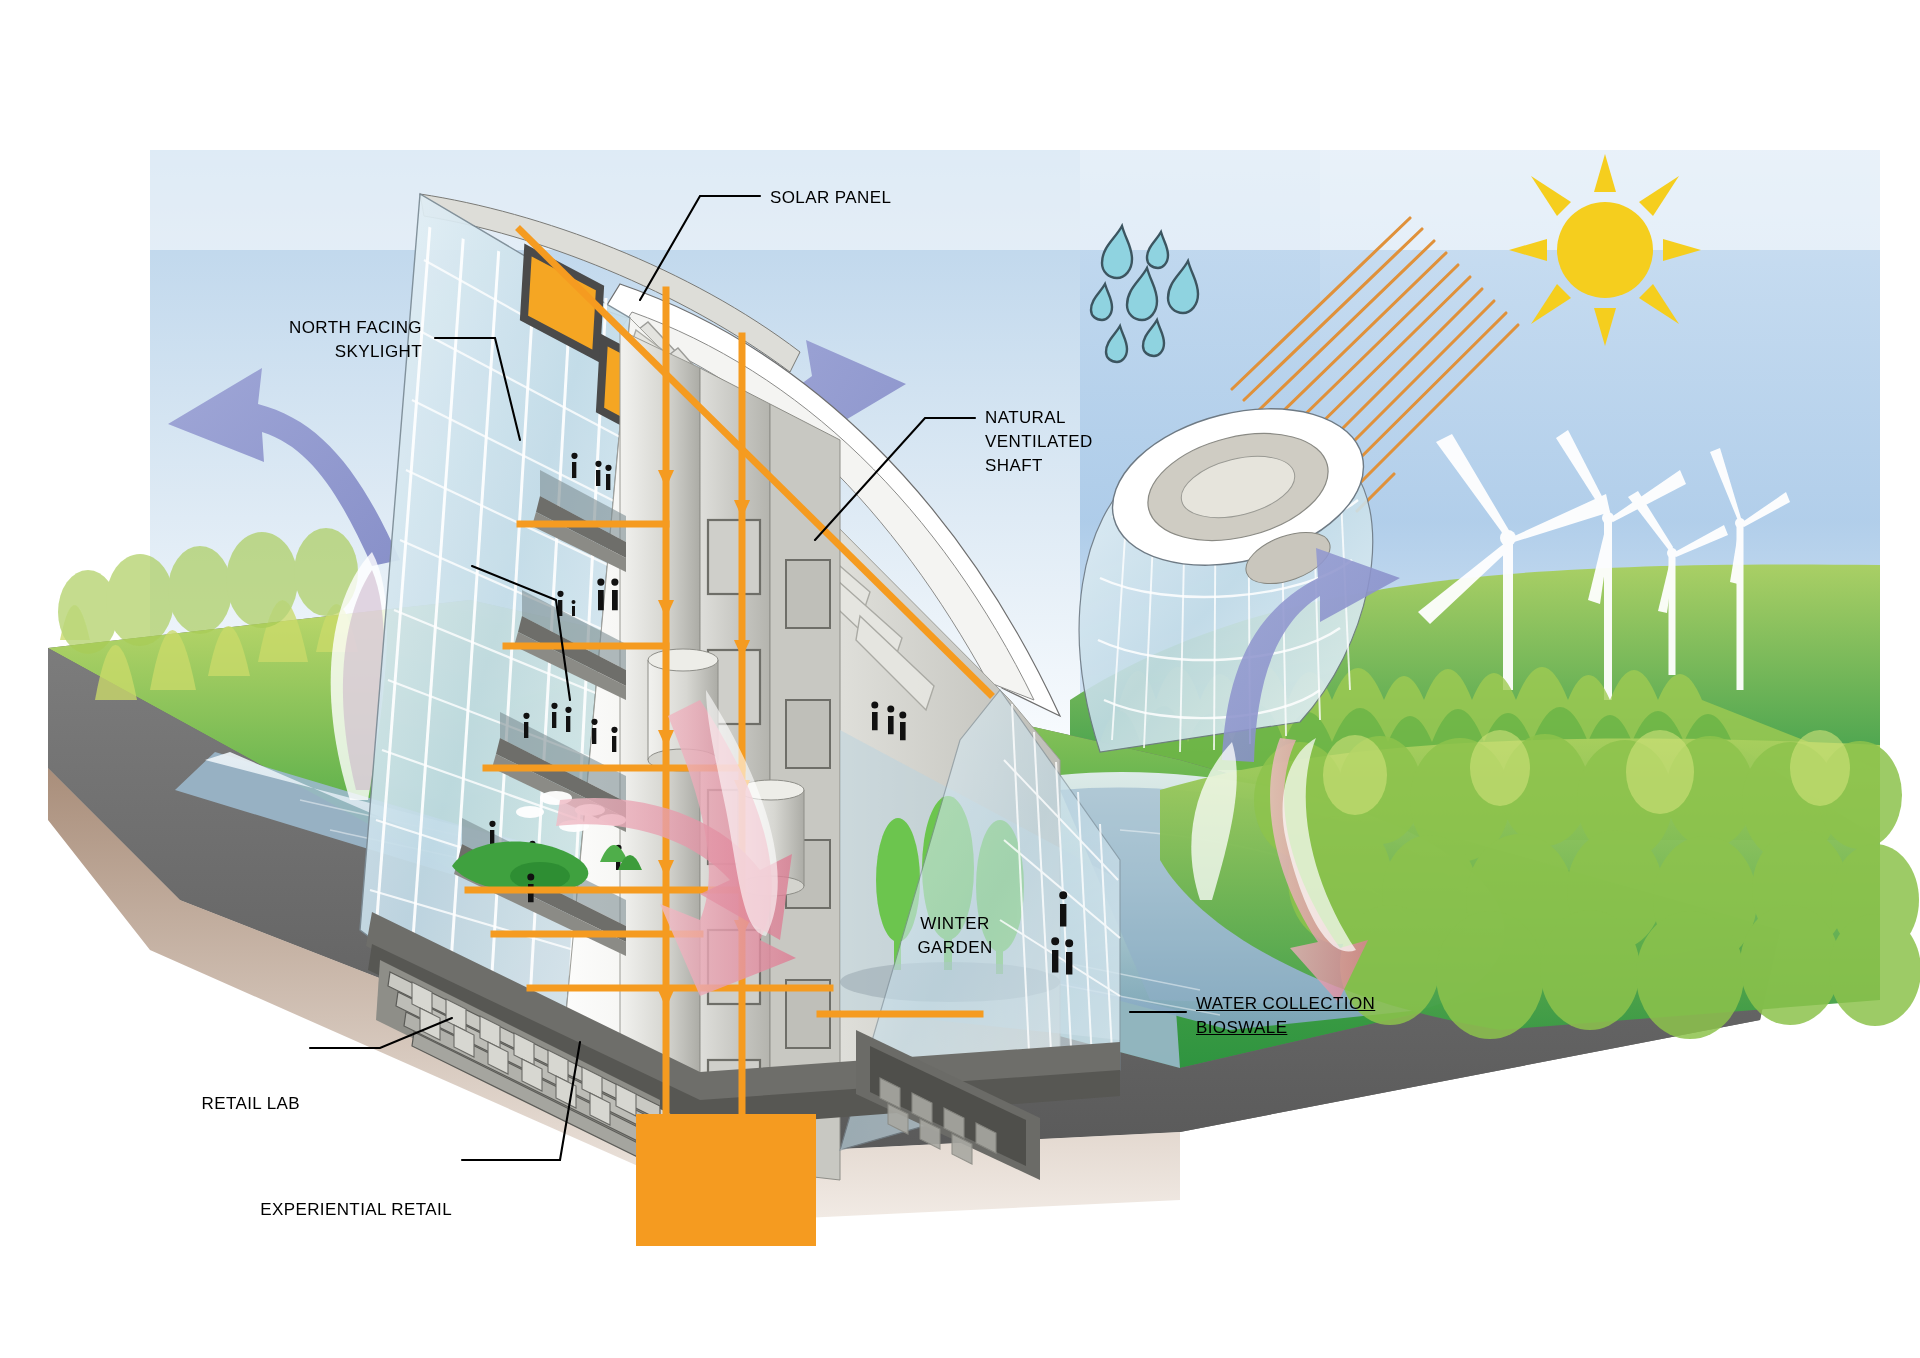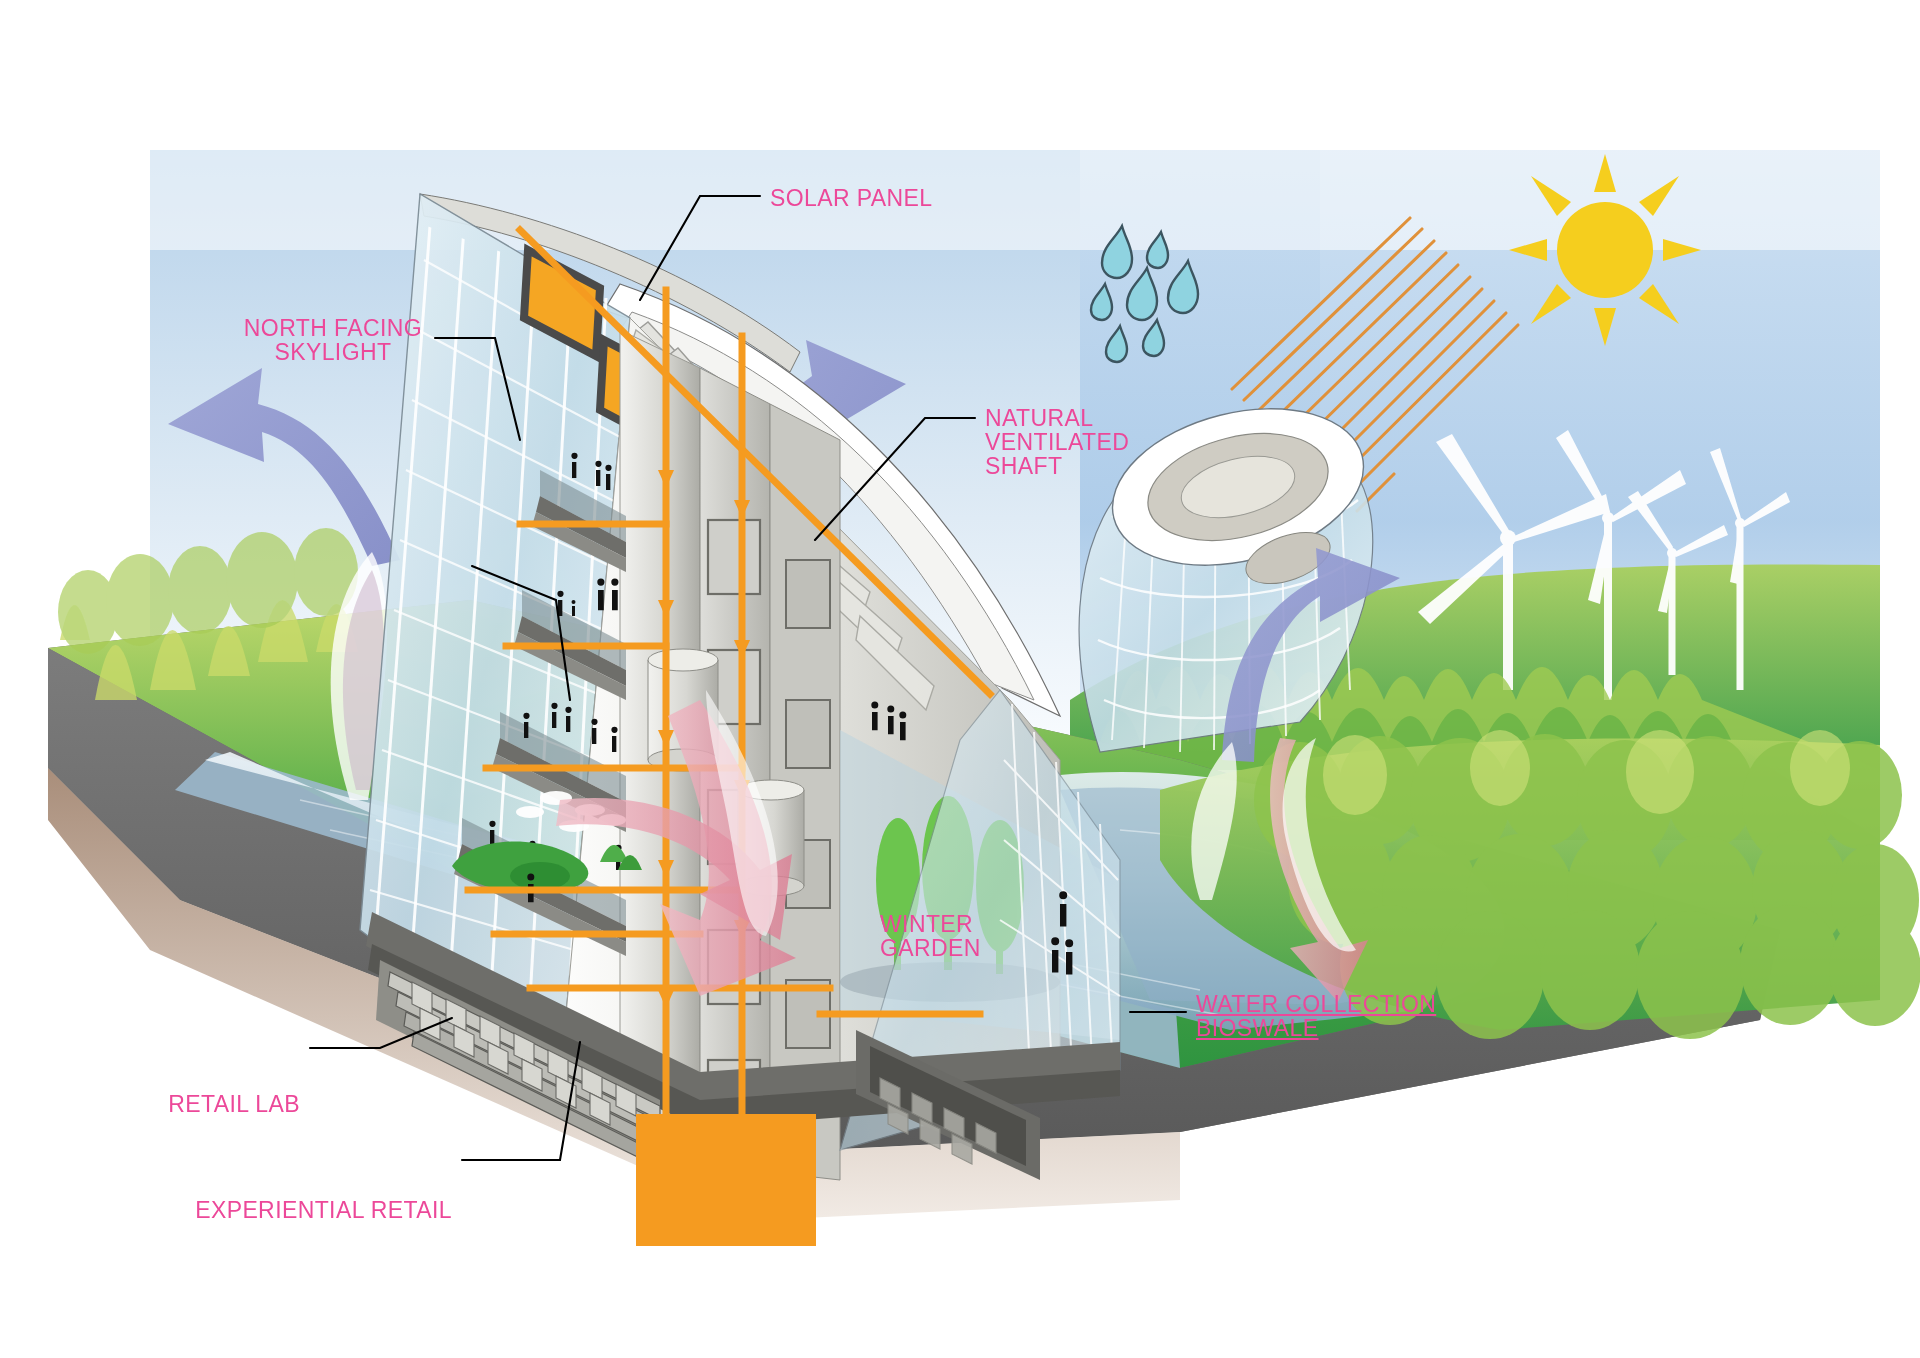--- a/index.html
+++ b/index.html
@@ -2,25 +2,25 @@
 <html><head>
 <meta charset="utf-8">
 <title>Sustainable Building Section Diagram</title>
 <style>
   html,body{margin:0;padding:0;background:#ffffff;}
   body{width:1920px;height:1358px;overflow:hidden;
        font-family:"Liberation Sans","DejaVu Sans",sans-serif;}
   #stage{position:relative;width:1920px;height:1358px;background:#ffffff;}
   svg.layer{position:absolute;left:0;top:0;width:1920px;height:1358px;}
   .lbl{position:absolute;font-family:"Liberation Sans","DejaVu Sans",sans-serif;
-       font-size:23px;letter-spacing:.4px;color:#ec4899;line-height:24px;
+       font-size:17px;letter-spacing:.4px;color:#000000;line-height:24px;
        white-space:pre-line;text-transform:uppercase;}
   .lbl.r{text-align:left;}
-  .lbl.l{text-align:center;}
-  .lbl.c{text-align:left;}
+  .lbl.l{text-align:right;}
+  .lbl.c{text-align:center;}
 </style>
 </head>
 <body>
 
 <div id="stage">
 
   <svg class="layer" viewBox="0 0 1920 1358">
     <defs>
       <linearGradient id="gSky" x1="0" y1="0" x2="0" y2="1">
         <stop offset="0" stop-color="#B7D2EA"></stop>

